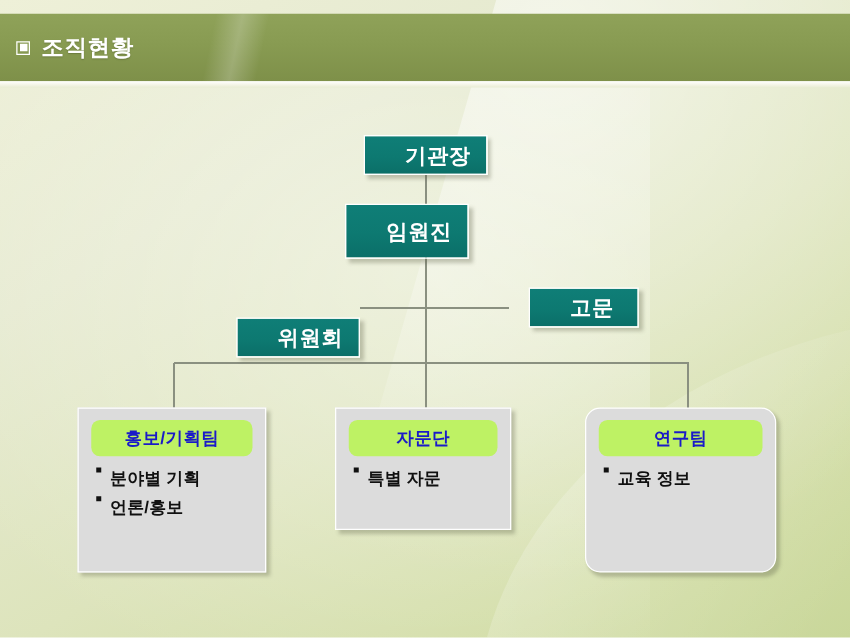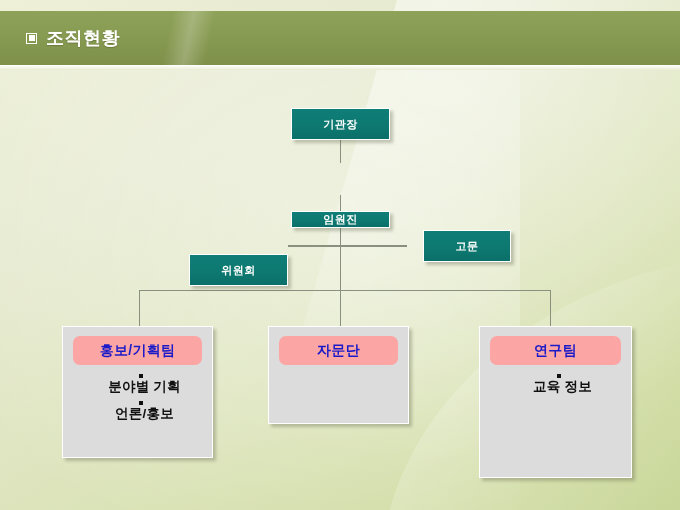--- a/index.html
+++ b/index.html
@@ -64,21 +64,21 @@
     position: absolute;
     left: 0; top: 65px;
     width: 680px; height: 5px;
     background: linear-gradient(180deg, #ffffff 0%, #f3f4e4 60%, #e8ecd4 100%);
   }
   .header-inner {
     position: relative;
     display: flex;
     align-items: center;
     height: 54px;
-    padding-left: 26px;
+    padding-left: 13px;
     z-index: 2;
   }
   #section-bullet {
     width: 11px; height: 11px;
     border: 1.5px solid #ffffff;
     box-sizing: border-box;
     margin-right: 9px;
     position: relative;
     flex: none;
   }
@@ -108,73 +108,72 @@
 
   
   .teal-box {
     position: absolute;
     background: linear-gradient(180deg, #0f7e77 0%, #0d7971 55%, #0b6f68 100%);
     border: 1px solid #ffffff;
     box-sizing: border-box;
     box-shadow: 3px 3px 3px rgba(90,95,70,0.33);
     display: flex;
     align-items: center;
-    justify-content: center;
+    justify-content: flex-start;
     color: #ffffff;
-    font-size: 11px;
+    font-size: 17px;
     font-weight: bold;
     letter-spacing: 0.5px;
     z-index: 3;
+    padding-left: 32px;
   }
   #box-director  { left: 291px; top: 108px; width: 99px;  height: 32px; }
-  #box-executive { left: 291px; top: 163px; width: 99px;  height: 17px; margin-top: 48px; }
+  #box-executive { left: 276px; top: 163px; width: 99px;  height: 44px; }
   #box-committee { left: 189px; top: 230px; width: 99px;  height: 32px; margin-top: 24px; }
   #box-advisor   { left: 423px; top: 230px; width: 88px;  height: 32px; }
 
   
   .team-panel {
     position: absolute;
     background: #dcdcdc;
     border: 1px solid #ffffff;
     box-sizing: border-box;
     box-shadow: 3px 3px 3px rgba(90,95,70,0.33);
     z-index: 3;
     padding: 9px 0 0 0;
   }
   #panel-pr       { left: 62px;  top: 326px; width: 151px; height: 132px; }
   #panel-advisory { left: 268px; top: 326px; width: 141px; height: 98px; }
-  #panel-research { left: 479px; top: 326px; width: 153px; height: 152px; }
+  #panel-research { left: 468px; top: 326px; width: 153px; height: 132px; border-radius: 12px; }
 
   .panel-title-pill {
     margin: 0 10px;
     height: 29px;
-    background: #fca5a5;
+    background: #bef264;
     border-radius: 7px;
     display: flex;
     align-items: center;
     justify-content: center;
     color: #1a1ac8;
     font-size: 14px;
     font-weight: bold;
     letter-spacing: 0.3px;
   }
   .panel-list {
     list-style: none;
     margin: 9px 0 0 0;
     padding: 0 0 0 14px;
   }
   .panel-list li {
     display: flex;
-    align-items: center;
     margin-bottom: 5px;
     color: #101010;
     font-size: 13.5px;
     font-weight: bold;
     letter-spacing: 0.2px;
-    flex-direction: column;
   }
   .li-bullet {
     width: 4px; height: 4px;
     background: #101010;
     margin-right: 7px;
     flex: none;
   }
 </style>
 </head>
 <body>
@@ -240,20 +239,24 @@
         <span>언론/홍보</span>
       </li>
     </ul>
   </div>
 
   <div class="team-panel" id="panel-advisory">
     <div class="panel-title-pill">
       <span>자문단</span>
     </div>
     <ul class="panel-list">
+      <li>
+        <span class="li-bullet"></span>
+        <span>특별 자문</span>
+      </li>
     </ul>
   </div>
 
   <div class="team-panel" id="panel-research">
     <div class="panel-title-pill">
       <span>연구팀</span>
     </div>
     <ul class="panel-list">
       <li>
         <span class="li-bullet"></span>

